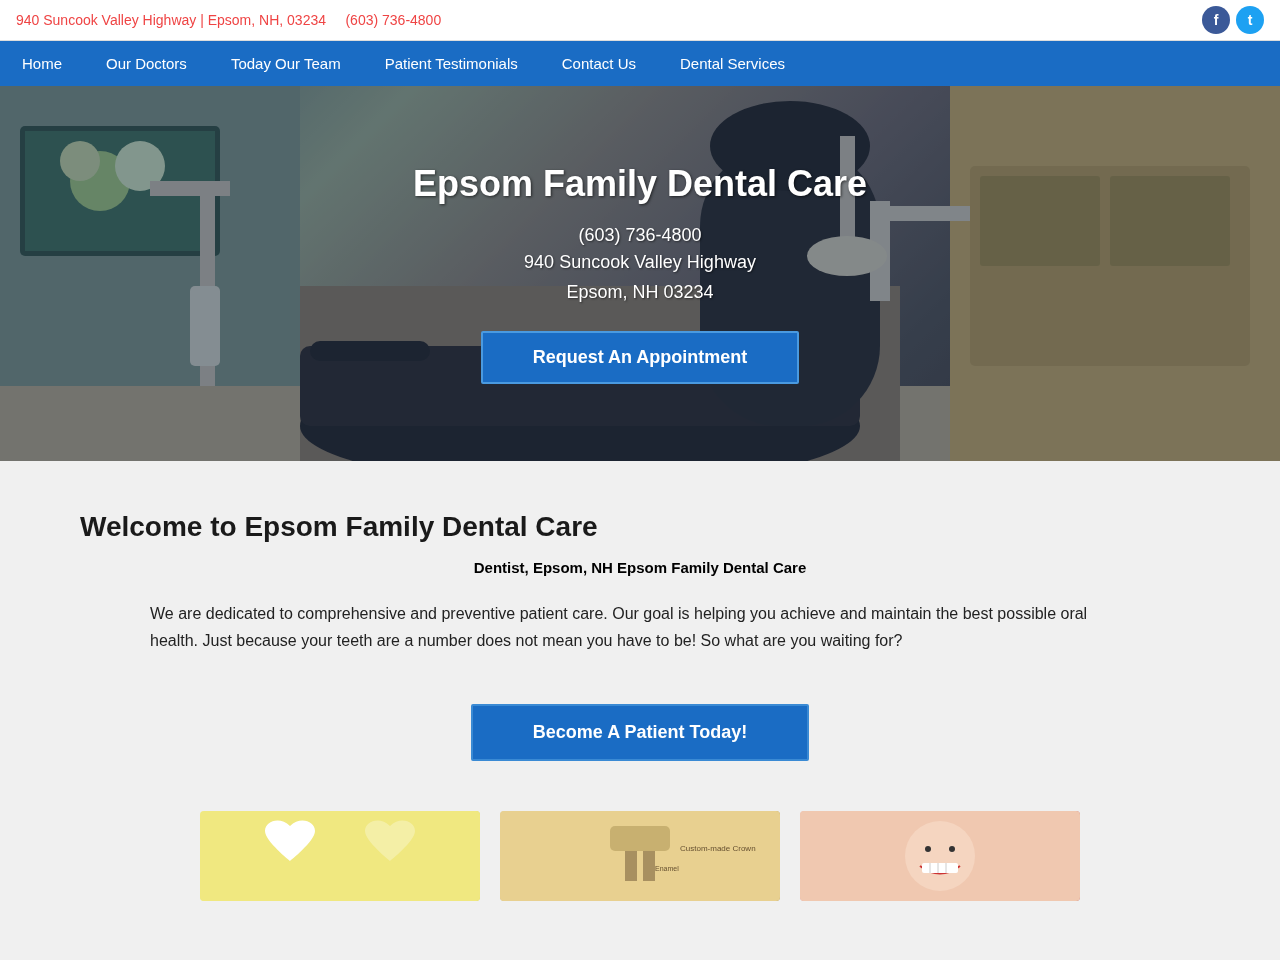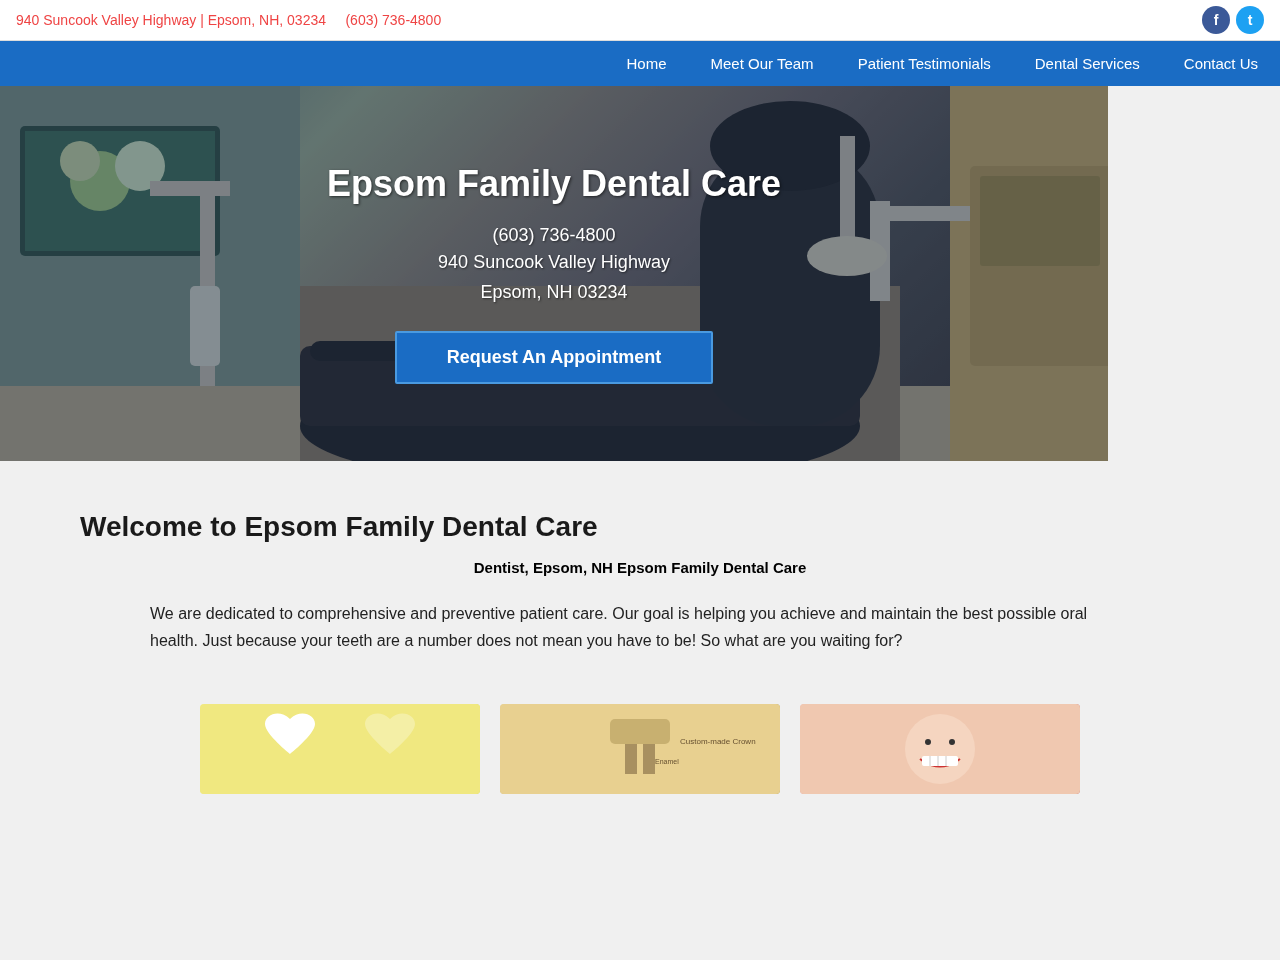--- a/index.html
+++ b/index.html
@@ -34,37 +34,37 @@
       font-weight: bold;
       cursor: pointer;
     }
     .social-facebook { background: #3b5998; }
     .social-twitter { background: #1da1f2; }
 
     
     nav {
       background: #1a6cc4;
       display: flex;
-      justify-content: flex-end;
+      justify-content: flex-start;
       align-items: center;
       padding: 0;
     }
     nav a {
       color: white;
       text-decoration: none;
       padding: 14px 22px;
       font-size: 15px;
       display: inline-block;
       cursor: pointer;
     }
 
     
     .hero {
       position: relative;
-      width: 1108px;
+      width: 1280px;
       height: 375px;
       overflow: hidden;
       display: flex;
       align-items: center;
       justify-content: center;
     }
     .hero-bg {
       position: absolute;
       inset: 0;
       background: linear-gradient(
@@ -205,24 +205,25 @@
       <span>f</span>
     </div>
     <div class="social-icon social-twitter">
       <span>t</span>
     </div>
   </div>
 </div>
 
 <nav>
   <a>Home</a>
-  <a>Meet Our Team</a>
+  <a>Our Doctors</a>
+  <a>Today Our Team</a>
   <a>Patient Testimonials</a>
+  <a>Contact Us</a>
   <a>Dental Services</a>
-  <a>Contact Us</a>
 </nav>
 
 <div class="hero">
   <div class="hero-bg">
 
     <svg width="1280" height="375" viewBox="0 0 1280 375" style="position:absolute;inset:0;z-index:0;">
 
       <rect x="0" y="0" width="300" height="375" fill="#7a9080"></rect>
 
       <rect x="20" y="40" width="200" height="130" fill="#2a4a3a" rx="5"></rect>
@@ -271,20 +272,23 @@
     <p class="hero-address2">Epsom, NH 03234</p>
     <button class="hero-btn">Request An Appointment</button>
   </div>
 </div>
 
 <div class="main-content">
   <h2 class="welcome-title">Welcome to Epsom Family Dental Care</h2>
   <p class="welcome-subtitle">Dentist, Epsom, NH Epsom Family Dental Care</p>
   <p class="welcome-text">We are dedicated to comprehensive and preventive patient care. Our goal is helping you achieve and maintain the best possible oral health. Just because your teeth are a number does not mean you have to be! So what are you waiting for?</p>
 
+  <div class="cta-center">
+    <button class="cta-btn">Become A Patient Today!</button>
+  </div>
 
   <div class="card-row">
     <div class="card card-tooth">
       <svg viewBox="0 0 280 90" width="280" height="90" style="position:absolute;inset:0;">
         <rect width="280" height="90" fill="#f0e880"></rect>
 
         <path d="M115,20 C115,10 100,5 90,15 C80,5 65,10 65,20 C65,30 90,50 90,50 C90,50 115,30 115,20Z" fill="white"></path>
         <path d="M215,20 C215,10 200,5 190,15 C180,5 165,10 165,20 C165,30 190,50 190,50 C190,50 215,30 215,20Z" fill="white" opacity="0.3"></path>
       </svg>
     </div>

